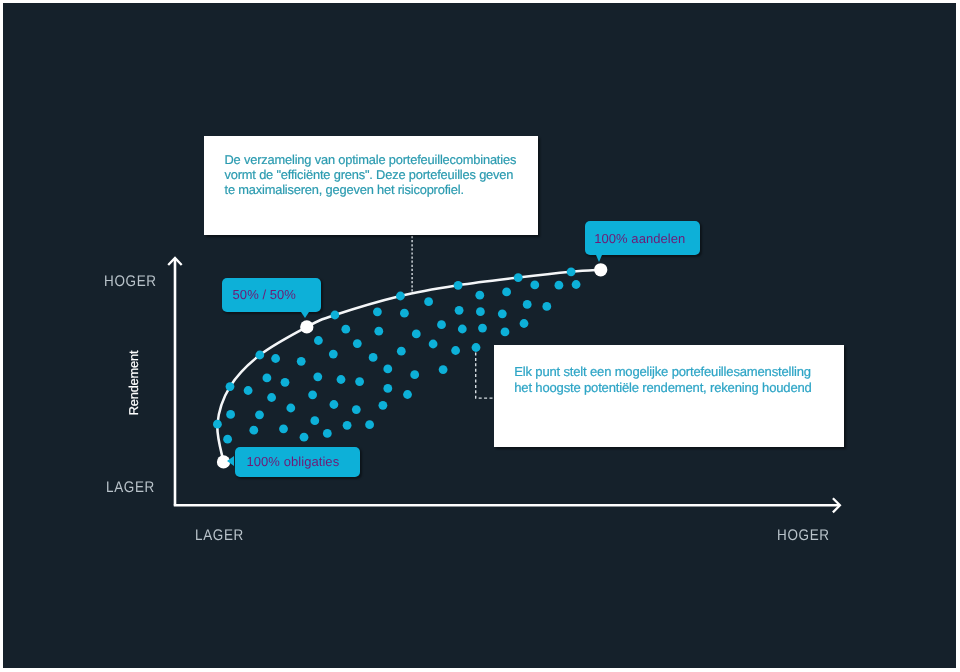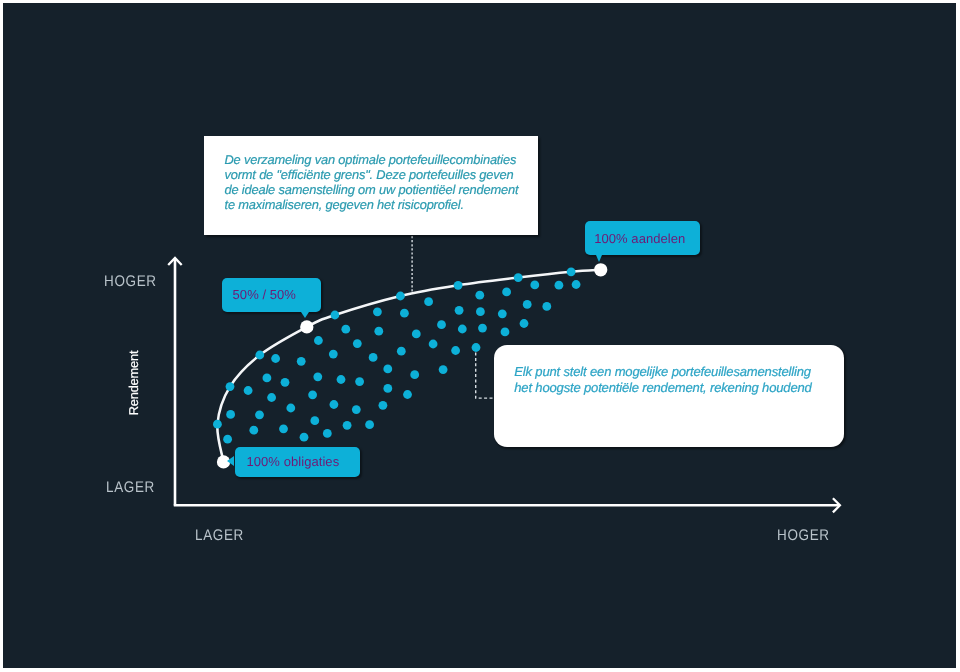--- a/index.html
+++ b/index.html
@@ -1,21 +1,21 @@
 <!DOCTYPE html>
 <html><head>
 <meta charset="utf-8">
 <style>
   html,body{margin:0;padding:0;background:#ffffff;}
   body{width:960px;height:672px;font-family:"Liberation Sans",sans-serif;overflow:hidden;-webkit-font-smoothing:antialiased;text-rendering:geometricPrecision;}
   #stage{position:absolute;left:0;top:0;width:960px;height:672px;background:#ffffff;}
   #panel{position:absolute;left:3px;top:3px;width:953px;height:665px;background:#15212b;overflow:hidden;}
   svg.layer{position:absolute;left:0;top:0;width:960px;height:672px;overflow:visible;}
 
-  .infobox{position:absolute;background:#ffffff;box-sizing:border-box;box-shadow:1.5px 1.5px 2px rgba(0,0,0,0.45);font-style:italic;}
+  .infobox{position:absolute;background:#ffffff;box-sizing:border-box;box-shadow:1.5px 1.5px 2px rgba(0,0,0,0.45);}
   .infobox p{margin:0;color:#2b9bb0;font-size:12.85px;line-height:14.8px;letter-spacing:-0.175px;-webkit-text-stroke:0.2px #2b9bb0;}
 
   #box-right p{color:#2ea5c6;font-size:13.05px;line-height:15.1px;letter-spacing:-0.175px;-webkit-text-stroke:0.22px #2ea5c6;}
   .axlabel{position:absolute;color:#b9c3ca;font-size:15.4px;letter-spacing:0.75px;white-space:nowrap;transform:scaleX(0.875);transform-origin:0 0;}
   .axtitle{position:absolute;color:#ffffff;font-size:13.4px;white-space:nowrap;font-weight:400;letter-spacing:-0.28px;-webkit-text-stroke:0.2px #ffffff;}
 
   .callout{position:absolute;background:#0db0d8;border-radius:5px;color:#701a75;
            display:flex;align-items:center;justify-content:flex-start;white-space:nowrap;box-shadow:1.2px 1.2px 2px rgba(0,0,0,0.40);}
   .callout span{font-size:13.0px;letter-spacing:0.06px;position:relative;}
   .callout{box-sizing:border-box;}
@@ -126,26 +126,25 @@
         <circle cx="223.5" cy="461.9" r="6.65" fill="#ffffff"></circle>
         <circle cx="306.8" cy="326.9" r="6.65" fill="#ffffff"></circle>
         <circle cx="600.7" cy="269.8" r="6.65" fill="#ffffff"></circle>
       </g>
   </svg>
 
   <div class="infobox" id="box-top" style="left:204px;top:136px;width:334px;height:99px;">
     <div style="position:absolute;left:20.5px;top:17.2px;">
       <p>De verzameling van optimale portefeuillecombinaties</p>
       <p>vormt de "efficiënte grens". Deze portefeuilles geven</p>
-      <p>de ideale samenstelling om uw potientiëel rendement</p>
       <p>te maximaliseren, gegeven het risicoprofiel.</p>
     </div>
   </div>
 
-  <div class="infobox" id="box-right" style="left:494.4px;top:345.2px;width:350px;height:101.4px;border-radius:13px;">
+  <div class="infobox" id="box-right" style="left:494.4px;top:345.2px;width:350px;height:101.4px;">
     <div style="position:absolute;left:19.9px;top:19.3px;">
       <p>Elk punt stelt een mogelijke portefeuillesamenstelling</p>
       <p>het hoogste potentiële rendement, rekening houdend</p>
     </div>
   </div>
 
   <div class="callout" id="callout-aandelen" style="left:584.5px;top:221.4px;width:115.4px;height:33.4px;padding-left:9.7px;">
     <span>100% aandelen</span>
   </div>
 

